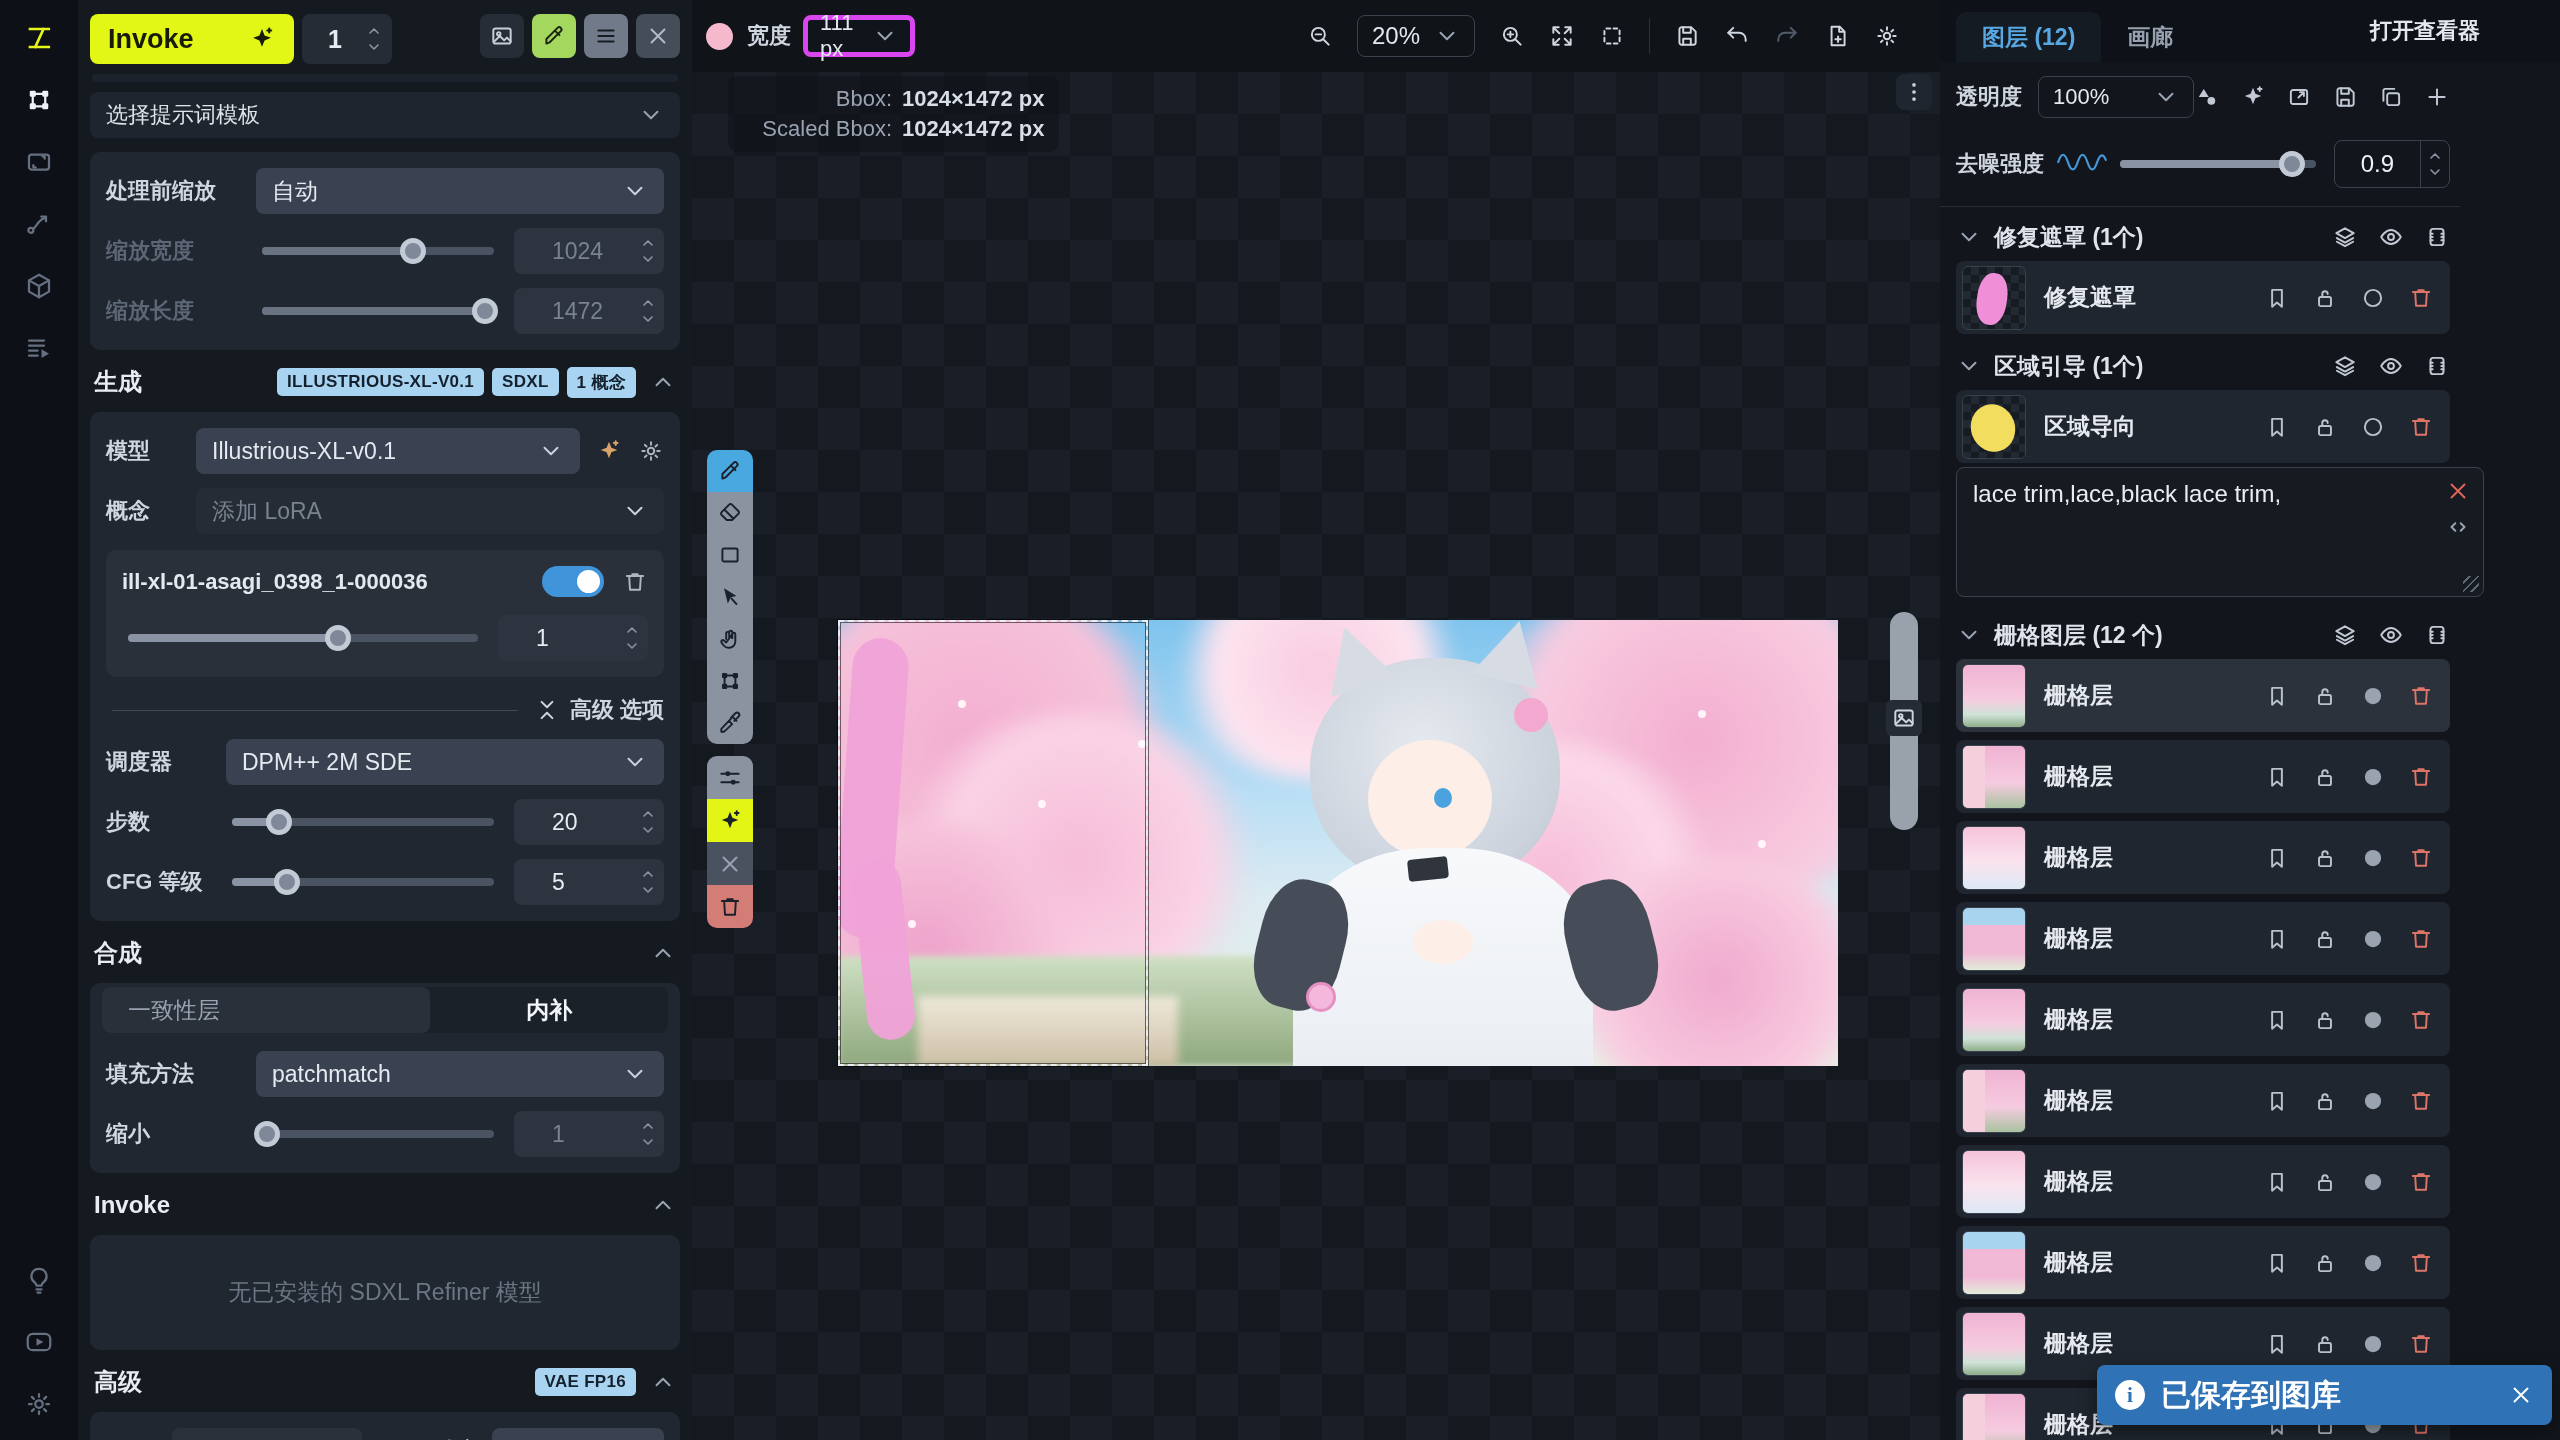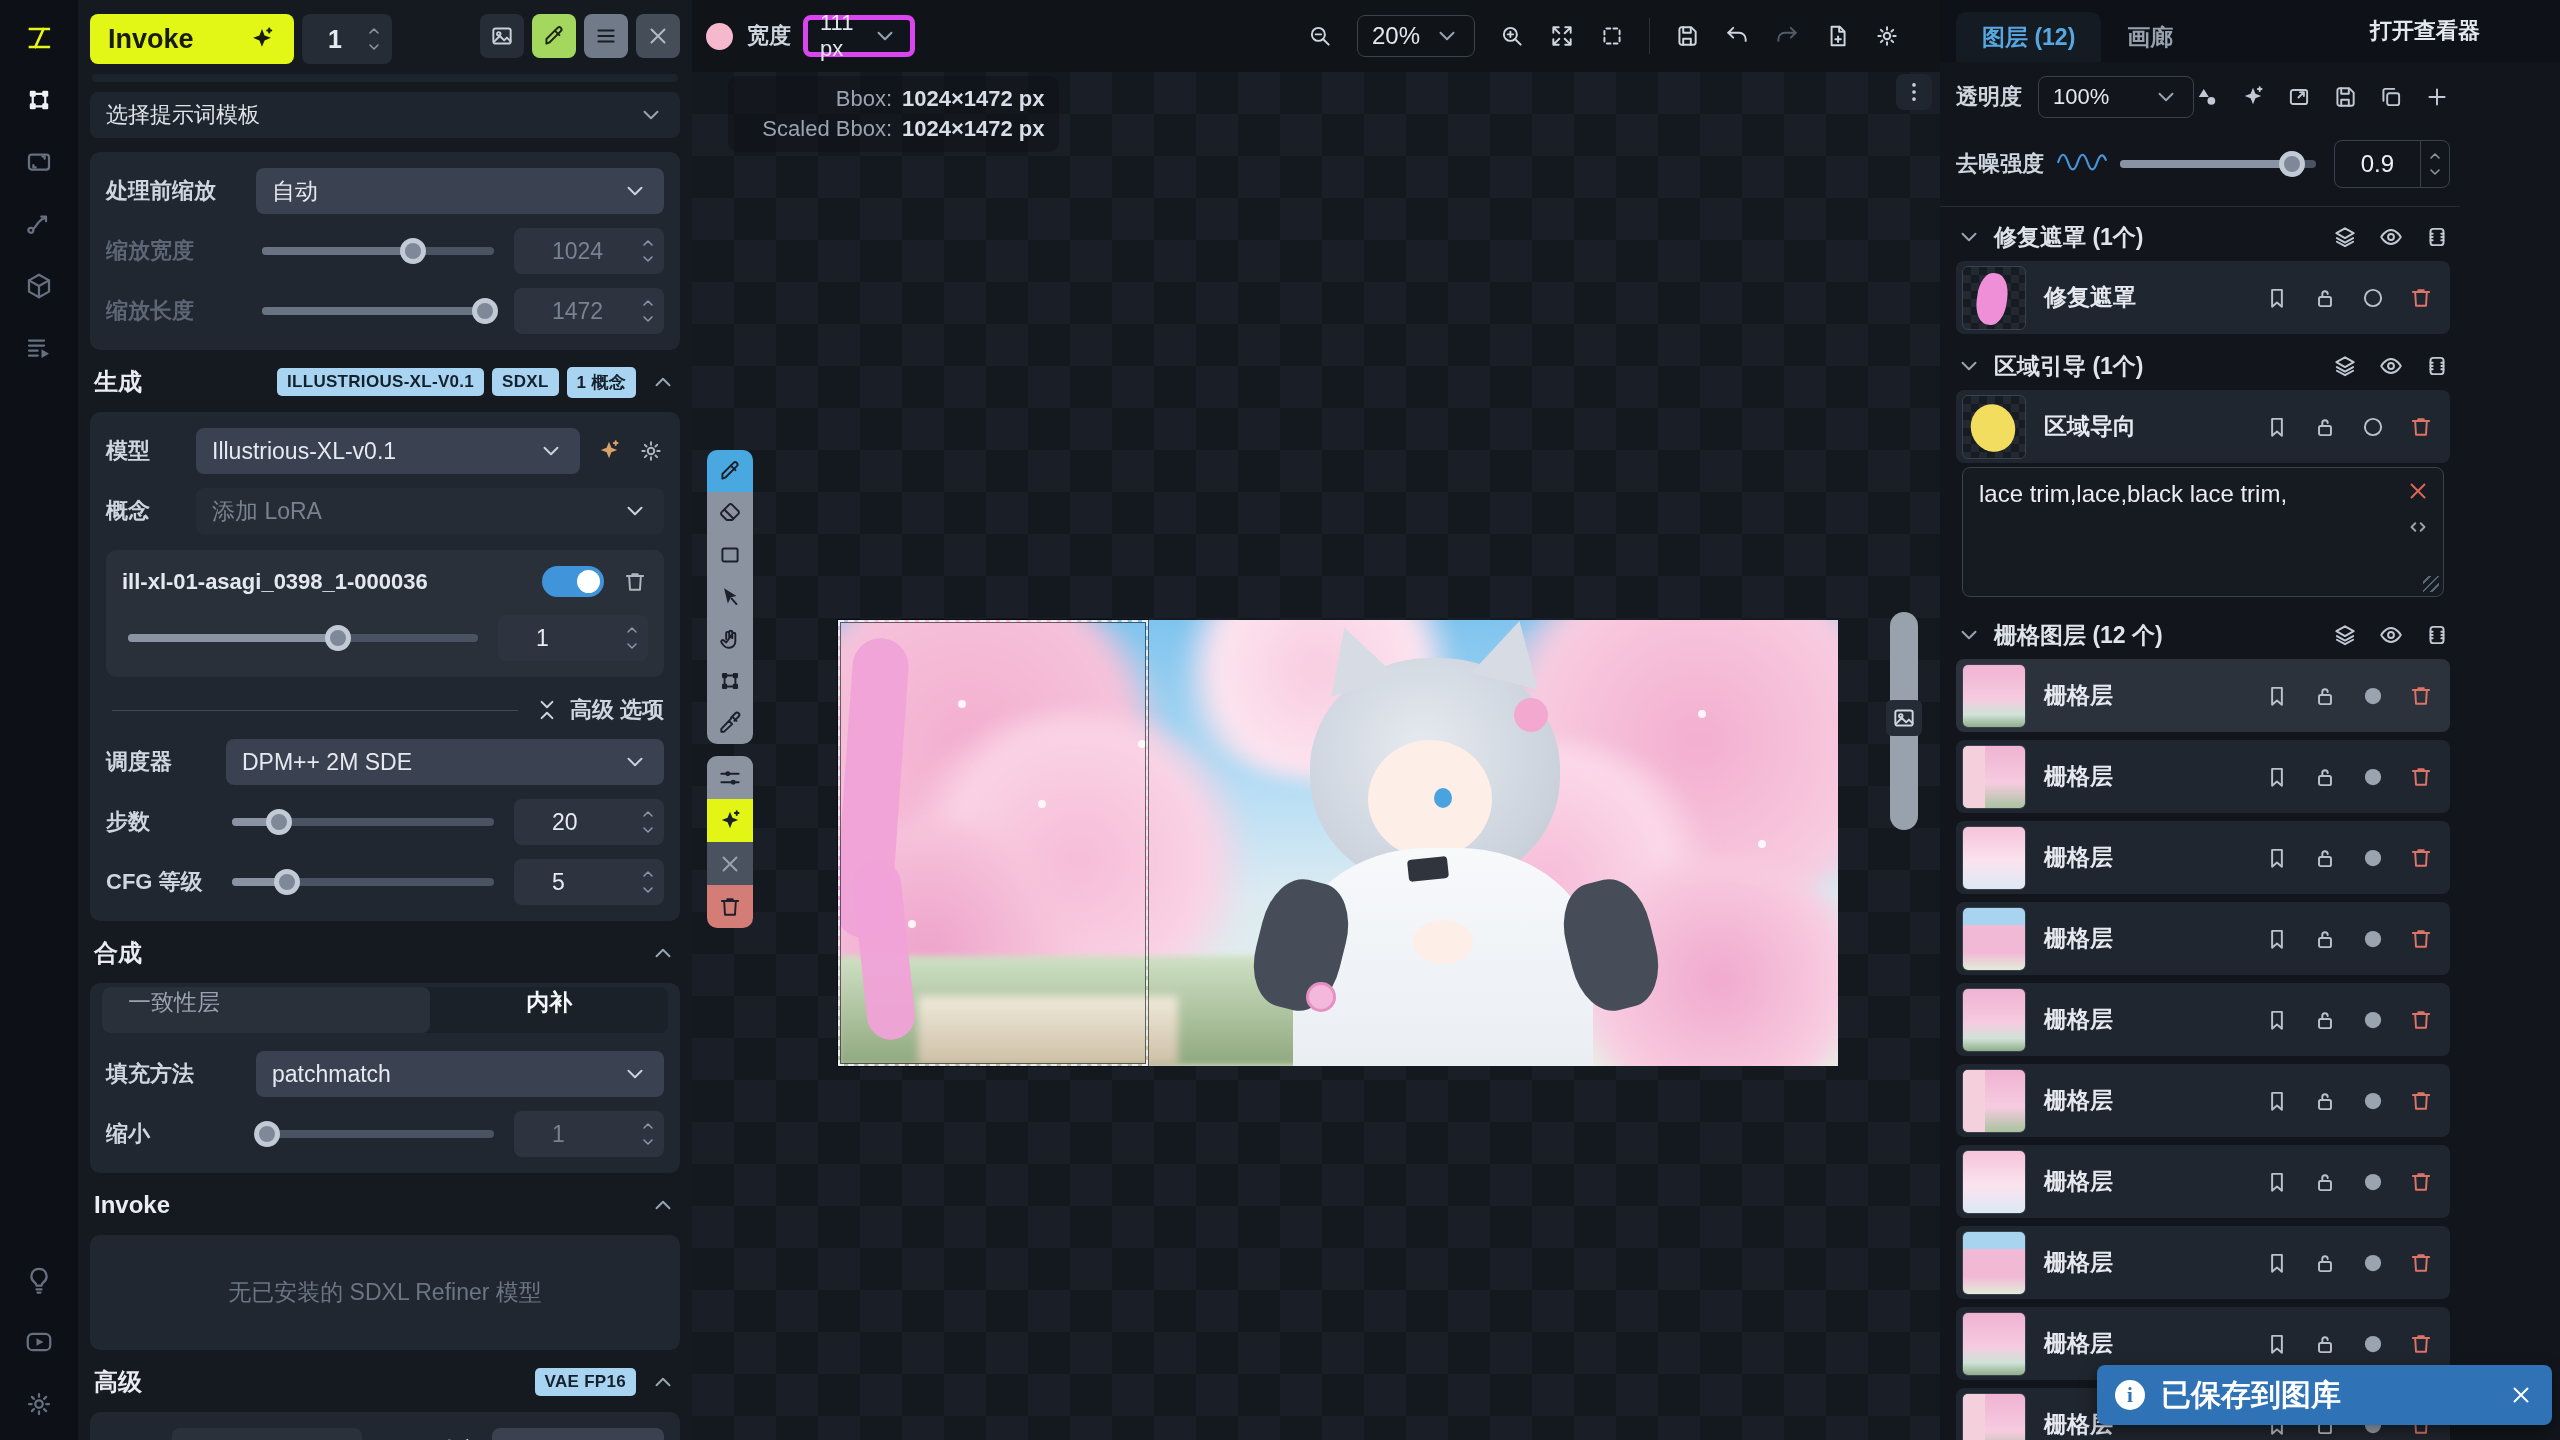--- a/index.html
+++ b/index.html
@@ -60,21 +60,21 @@
   .lora-top{display:flex;align-items:center}
   .lora-name{font-size:22px;font-weight:bold;color:#e4e8ef}
   .toggle{width:62px;height:31px;border-radius:16px;background:#3f94da;margin-left:auto;position:relative;cursor:pointer}
   .toggle::after{content:"";position:absolute;right:4px;top:4px;width:23px;height:23px;border-radius:50%;background:#fff}
   .lora-top .trash{margin-left:18px;color:#aeb6c4;cursor:pointer}
   .lora-bottom{display:flex;align-items:center;margin-top:18px}
   .adv-row{display:flex;align-items:center;margin-top:18px;gap:10px;color:#cfd6e0}
   .adv-row .line{flex:1;height:1px;background:#414958;margin:0 6px}
   .adv-row .t{font-weight:bold}
   .tabs{display:flex;height:46px;background:#1b2129;border-radius:8px;overflow:hidden;margin:-4px -4px 0}
-  .tab{display:flex;justify-content:center;font-size:23px;cursor:pointer}
+  .tab{display:flex;align-items:center;justify-content:center;font-size:23px;cursor:pointer}
   .tab.left{flex:0 0 58%;background:#2a303a;color:#98a2b0;border-radius:8px;justify-content:flex-start;padding-left:26px}
   .tab.right{flex:1;color:#f4f7fa;font-weight:bold}
   .refiner-empty{color:#6b7584;text-align:center;padding:26px 0;font-size:23px}
   
   #canvas{position:absolute;left:692px;top:0;width:1248px;height:1440px;background-color:#14181f;
     background-image:linear-gradient(45deg,#1a1f27 25%,transparent 25%,transparent 75%,#1a1f27 75%),
                      linear-gradient(45deg,#1a1f27 25%,transparent 25%,transparent 75%,#1a1f27 75%);
     background-size:84px 84px;background-position:0 72px,42px 114px}
   #canvas-topbar{position:absolute;left:0;top:0;width:100%;height:72px;background:#101419;display:flex;align-items:center;padding:0 14px}
   .swatch{width:27px;height:27px;border-radius:50%;background:#f5b8cd;flex:none;cursor:pointer}
@@ -159,21 +159,21 @@
   .ti.region::after{content:"";position:absolute;left:8px;top:8px;width:44px;height:48px;background:#f3dd5f;border-radius:50%;transform:rotate(-20deg)}
   .ti.v1{background:linear-gradient(180deg,#f0b3d3 0%,#f6cbe0 55%,#cfe3d8 80%,#8fae8a 100%)}
   .ti.v2{background:linear-gradient(90deg,#f4cfdc 0 35%,transparent 35%),linear-gradient(180deg,#f0b3d3 0%,#f6cbe0 60%,#a9c3a0 100%)}
   .ti.v3{background:linear-gradient(180deg,#f5c3da 0%,#fbe3ee 55%,#dce9f5 100%)}
   .ti.v4{background:linear-gradient(180deg,#a9d4ef 0 28%,#f2b9d6 28% 72%,#e2ecd9 100%)}
   .lname{margin-left:18px;font-weight:bold;font-size:23px;color:#e6eaf0}
   .licons{margin-left:auto;display:flex;gap:22px;align-items:center;color:#b9c1cd}
   .licons i{cursor:pointer}
   .licons i.danger{color:#dd7468}
   .licons i.fillc{color:#9aa3b0}
-  .prompt-box{position:relative;margin:4px 0 14px 6px;width:482px;height:130px;border:1px solid #3a424e;border-radius:8px;background:#161b22}
+  .prompt-box{position:relative;margin:4px 0 14px 0;width:528px;height:130px;border:1px solid #3a424e;border-radius:8px;background:#161b22}
   .prompt-box textarea{position:absolute;inset:0;background:transparent;border:none;resize:none;outline:none;color:#e9edf3;font-size:24px;padding:12px 56px 12px 16px;font-family:inherit}
   .prompt-x{position:absolute;right:12px;top:10px;color:#e06459;cursor:pointer}
   .prompt-code{position:absolute;right:12px;top:46px;color:#9aa3b2;cursor:pointer}
   .grip{position:absolute;right:4px;bottom:4px;width:16px;height:16px;
     background:repeating-linear-gradient(135deg,transparent 0 4px,#5b6574 4px 6px)}
   
   .toast{position:absolute;right:8px;bottom:15px;width:455px;height:60px;background:#2f72b5;border-radius:8px;display:flex;align-items:center;gap:16px;padding:0 18px;box-shadow:0 6px 18px rgba(0,0,0,.45)}
   .toast .info-i{width:30px;height:30px;border-radius:50%;background:#fff;color:#2f72b5;font-weight:bold;font-size:21px;display:flex;align-items:center;justify-content:center;font-family:"Liberation Serif",serif}
   .toast .msg{color:#fff;font-weight:bold;font-size:30px}
   .toast .x{margin-left:auto;color:#fff;cursor:pointer}

